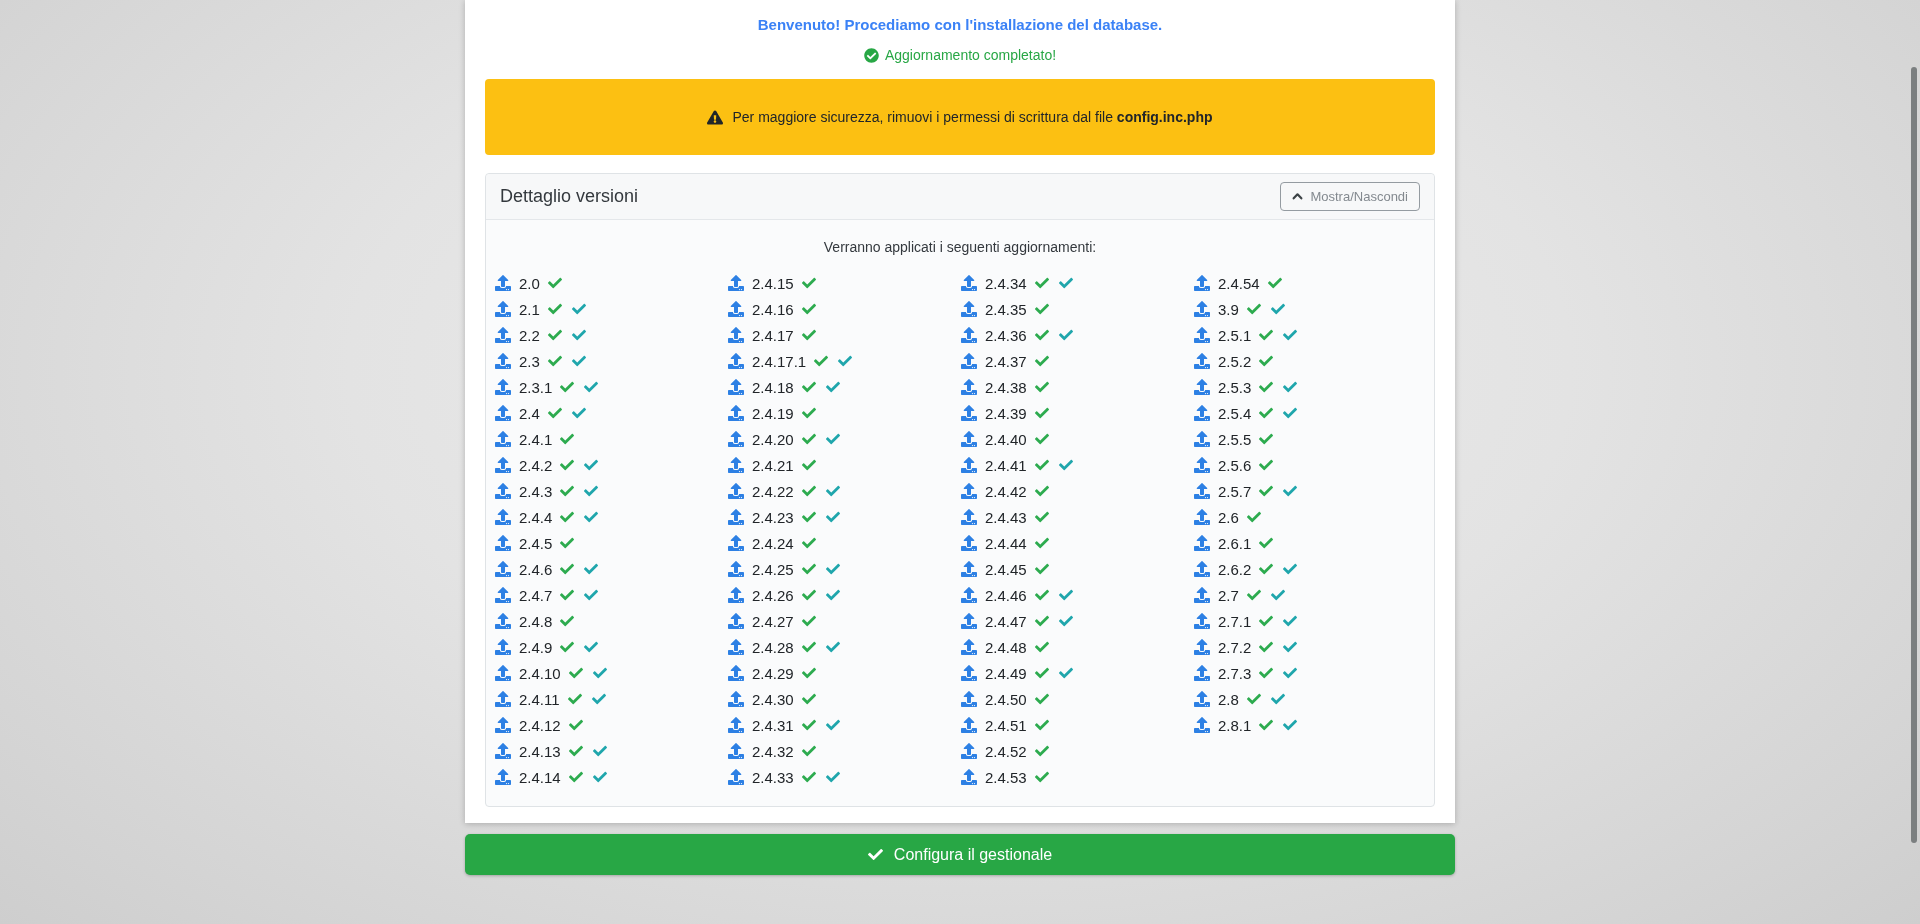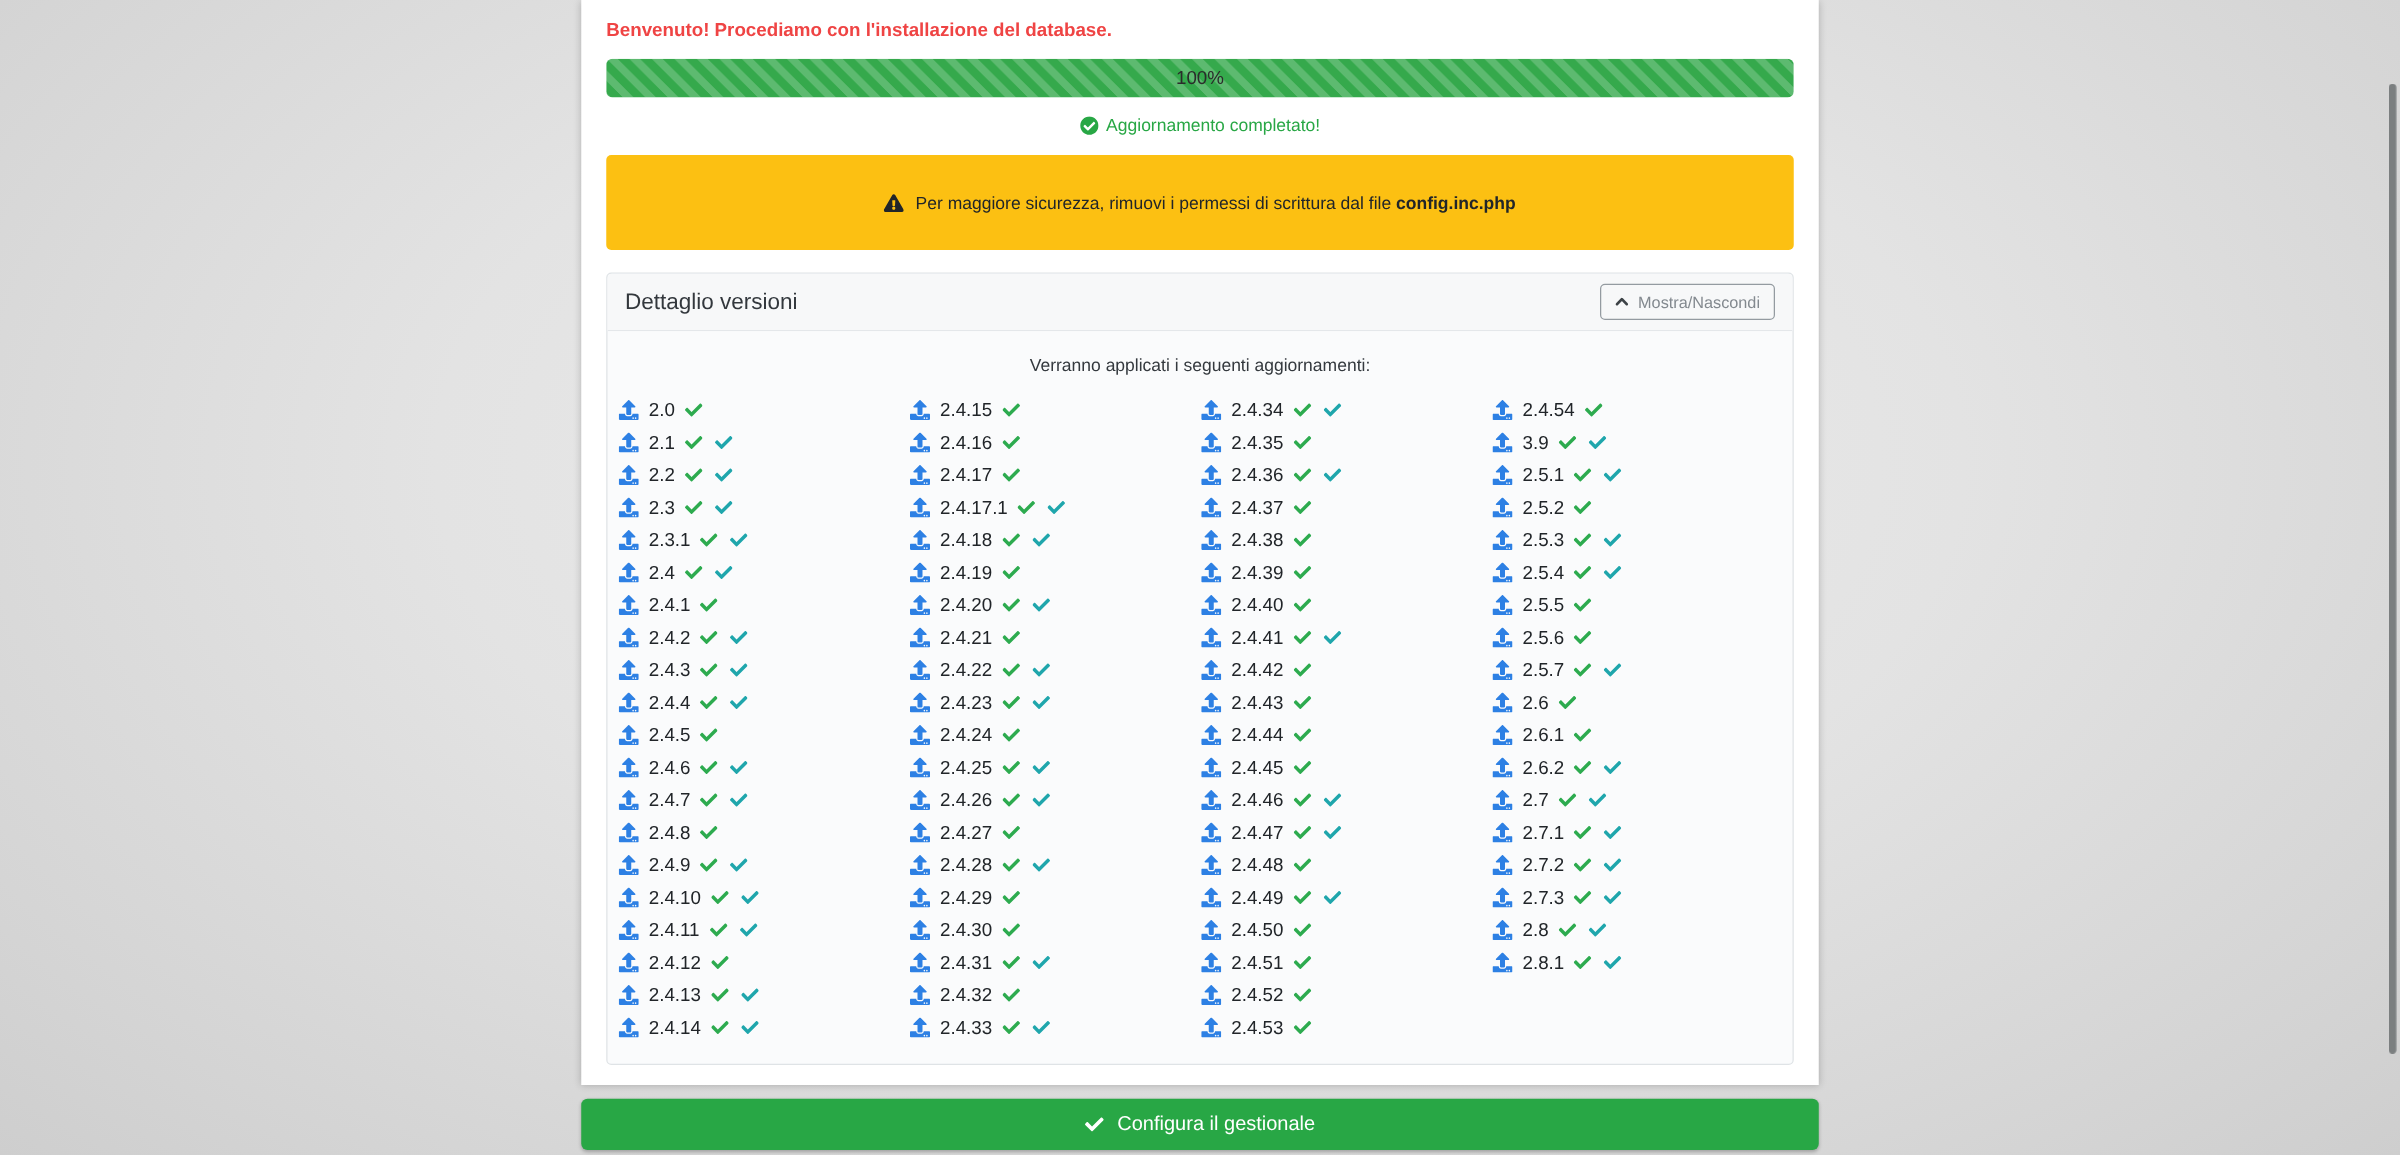--- a/index.html
+++ b/index.html
@@ -28,23 +28,24 @@
     align-items: center;
     gap: 10px;
     padding: 0 17px;
     color: #38393a;
     font-size: 15px;
   }
   .ic-refresh { width: 17px; height: 17px; }
   
   .card-body { padding: 12px 20px 8px 20px; }
   .welcome {
+    text-align: center;
     font-weight: bold;
     font-size: 15px;
-    color: #ef4444;
+    color: #3b82f6;
     margin: 4px 0 14px 0;
   }
   .progress {
     height: 31px;
     border-radius: 5px;
     background-color: #35a94c;
     background-image: linear-gradient(45deg, rgba(255,255,255,.2) 25%, transparent 25%, transparent 50%, rgba(255,255,255,.2) 50%, rgba(255,255,255,.2) 75%, transparent 75%, transparent);
     background-size: 18px 18px;
     overflow: hidden;
     margin-bottom: 13px;
@@ -171,25 +172,20 @@
 
 <div class="container">
 
   <div class="card">
 
 
     <div class="card-body">
 
       <p class="welcome">Benvenuto! Procediamo con l'installazione del database.</p>
 
-      <div class="progress">
-        <div class="progress-bar" style="width: 100%;">
-          <span>100%</span>
-        </div>
-      </div>
 
       <div class="status-line">
         <svg class="ic-check-circle" viewBox="0 0 512 512">
           <path fill="#28a745" d="M504 256c0 136.967-111.033 248-248 248S8 392.967 8 256 119.033 8 256 8s248 111.033 248 248zM227.314 387.314l184-184c6.248-6.248 6.248-16.379 0-22.627l-22.627-22.627c-6.248-6.249-16.379-6.249-22.628 0L216 308.118l-70.059-70.059c-6.248-6.248-16.379-6.248-22.628 0l-22.627 22.627c-6.248 6.248-6.248 16.379 0 22.627l104 104c6.249 6.249 16.379 6.249 22.628.001z"></path>
         </svg>
         <span>Aggiornamento completato!</span>
       </div>
 
       <div class="alert-warning">
         <svg class="ic-warning" viewBox="0 0 576 512">

